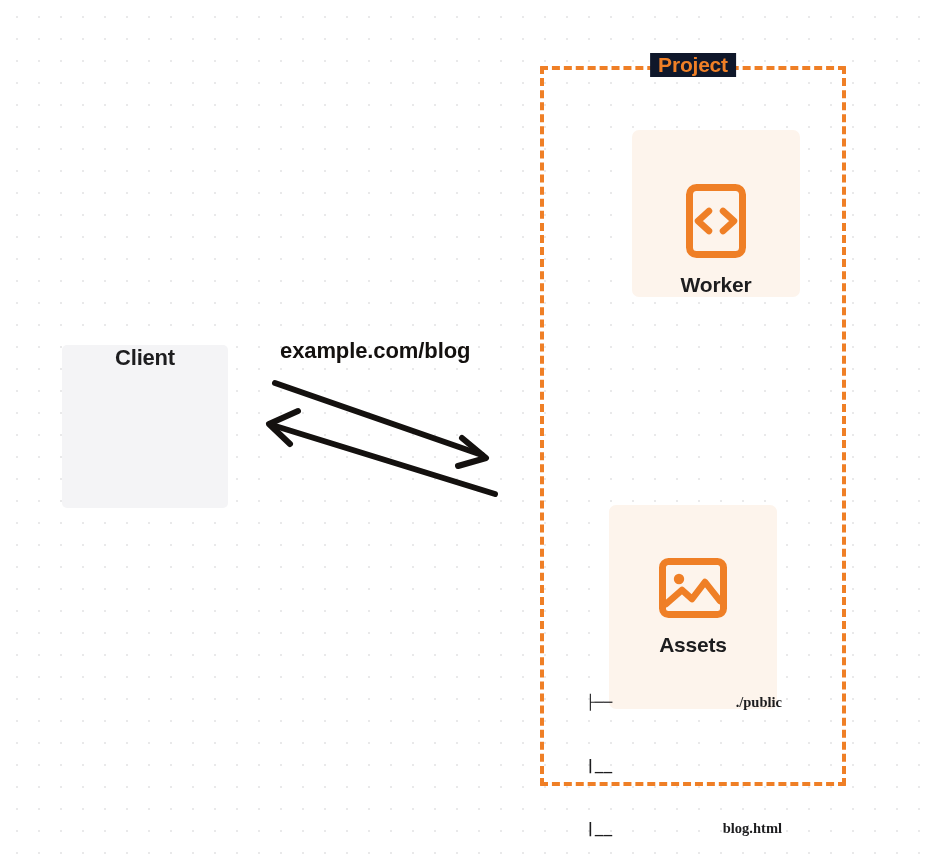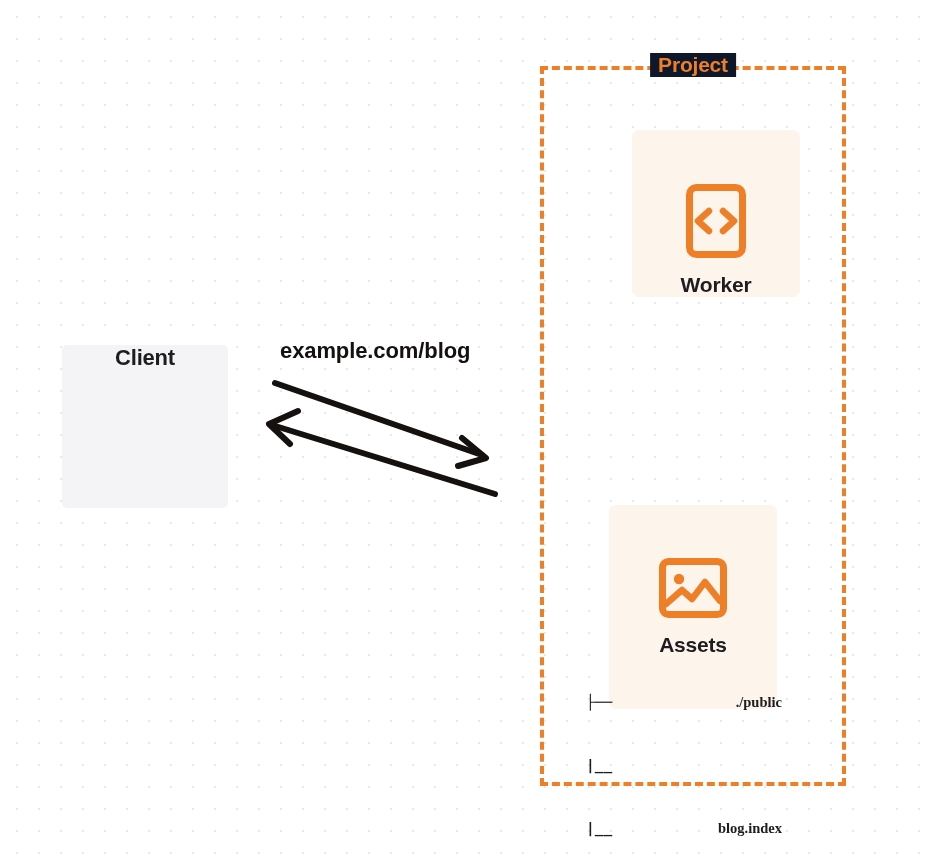--- a/index.html
+++ b/index.html
@@ -222,18 +222,18 @@
   <div id="assets-file-tree">
     <div class="tree-row">
       <span class="tree-branch">├──</span>
       <span class="tree-name">./public</span>
     </div>
     <div class="tree-row">
       <span class="tree-branch">|__</span>
     </div>
     <div class="tree-row">
       <span class="tree-branch">|__</span>
-      <span class="tree-name">blog.index</span>
+      <span class="tree-name">blog.html</span>
     </div>
     
   </div>
 
 </div>
 
 </body></html>

